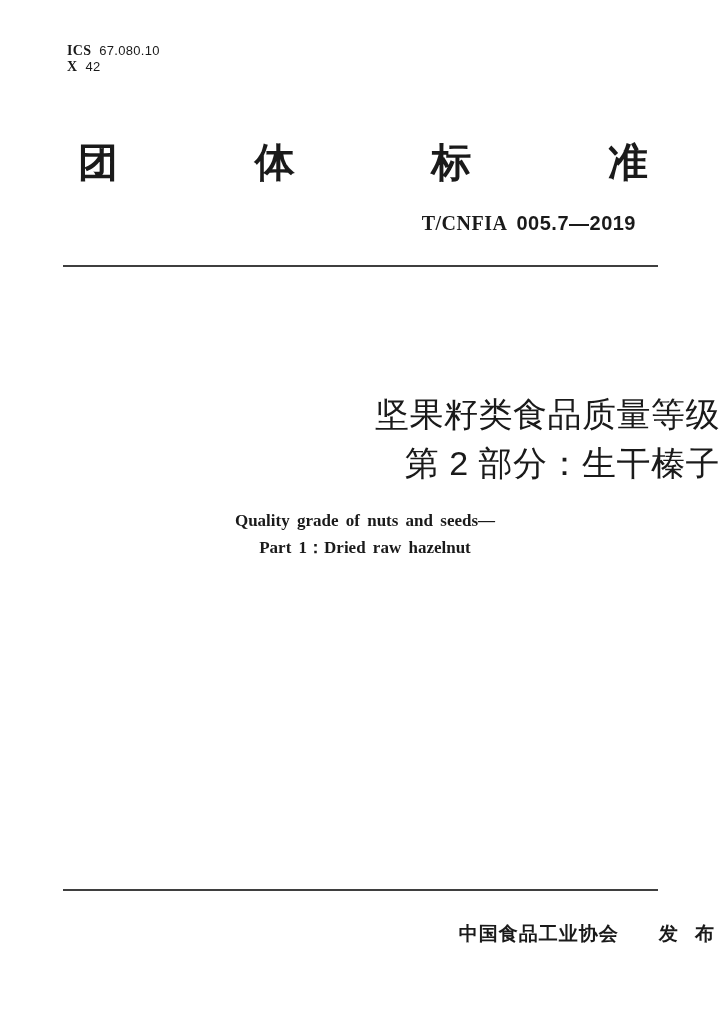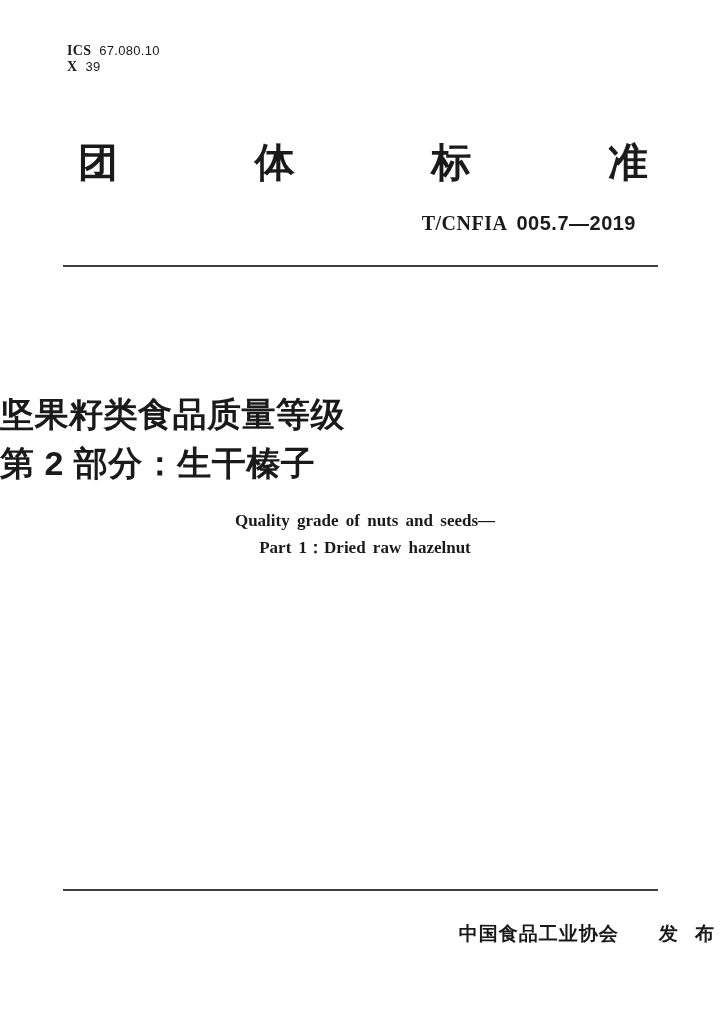--- a/index.html
+++ b/index.html
@@ -64,23 +64,23 @@
     background: #3f3f3f;
   }
   .rule-top { top: 265px; }
   .rule-bottom { top: 889px; }
   
   .zh-title {
     position: absolute;
     left: 0;
     right: 0;
     top: 390px;
-    text-align: left;
+    text-align: right;
     font-size: 34px;
-    font-weight: bold;
+    font-weight: normal;
     line-height: 49px;
     letter-spacing: 0.5px;
   }
   
   .en-title {
     position: absolute;
     left: 0;
     right: 0;
     top: 507px;
     text-align: center;
@@ -118,21 +118,21 @@
 </head>
 <body>
 
 <div class="page">
 
   <div class="ics-block">
     <div class="ics-line">
       <span class="serif-bold">ICS</span><span class="code">67.080.10</span>
     </div>
     <div class="ics-line">
-      <span class="serif-bold">X</span><span class="code">39</span>
+      <span class="serif-bold">X</span><span class="code">42</span>
     </div>
   </div>
 
   <div class="std-type">
     <span>团</span>
     <span>体</span>
     <span>标</span>
     <span>准</span>
   </div>
 

